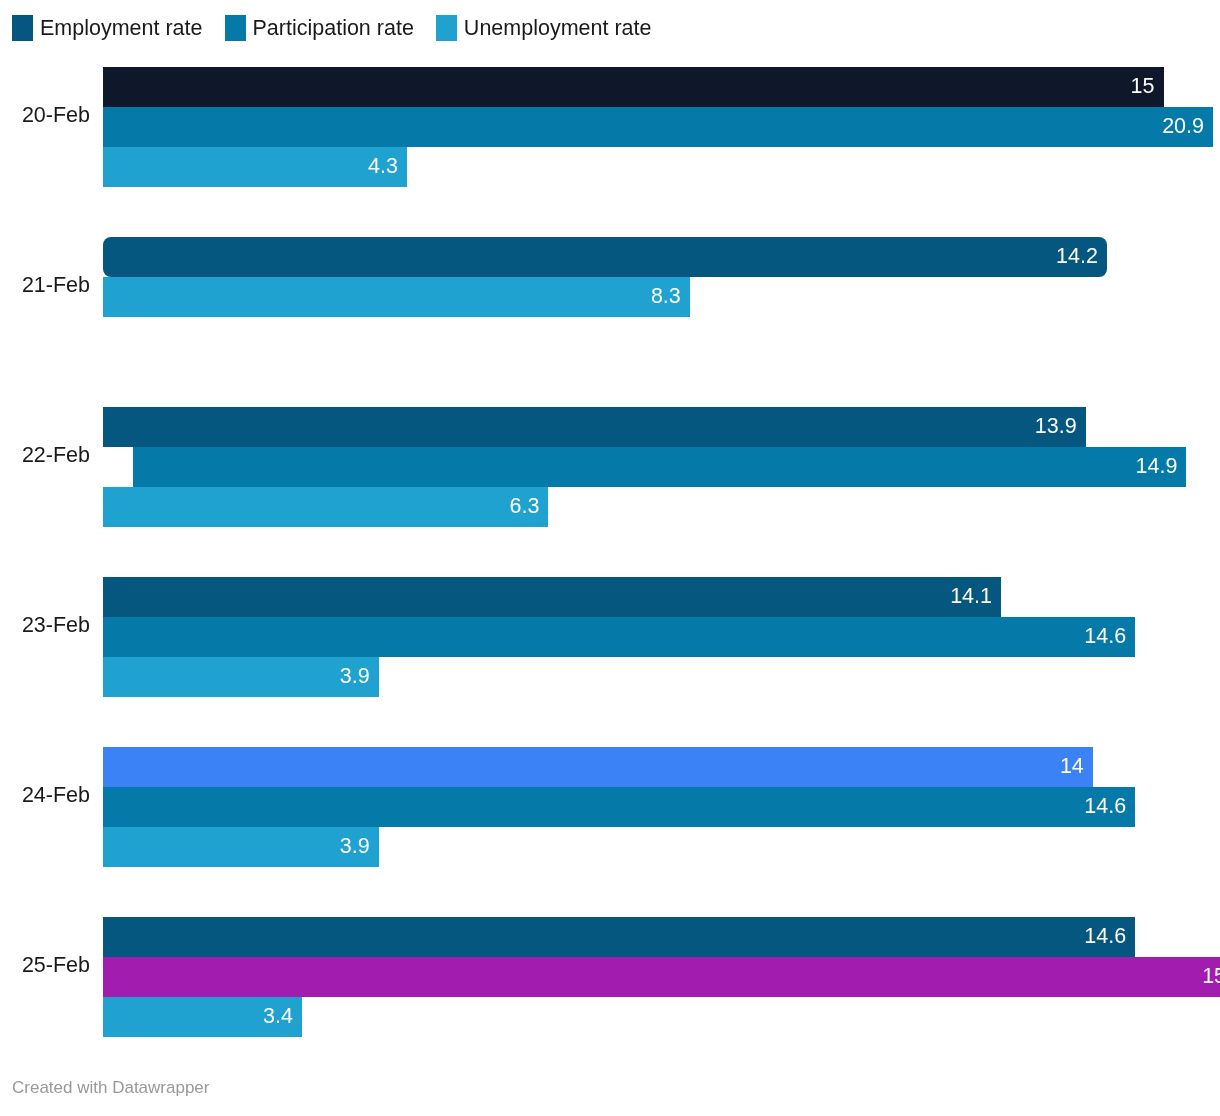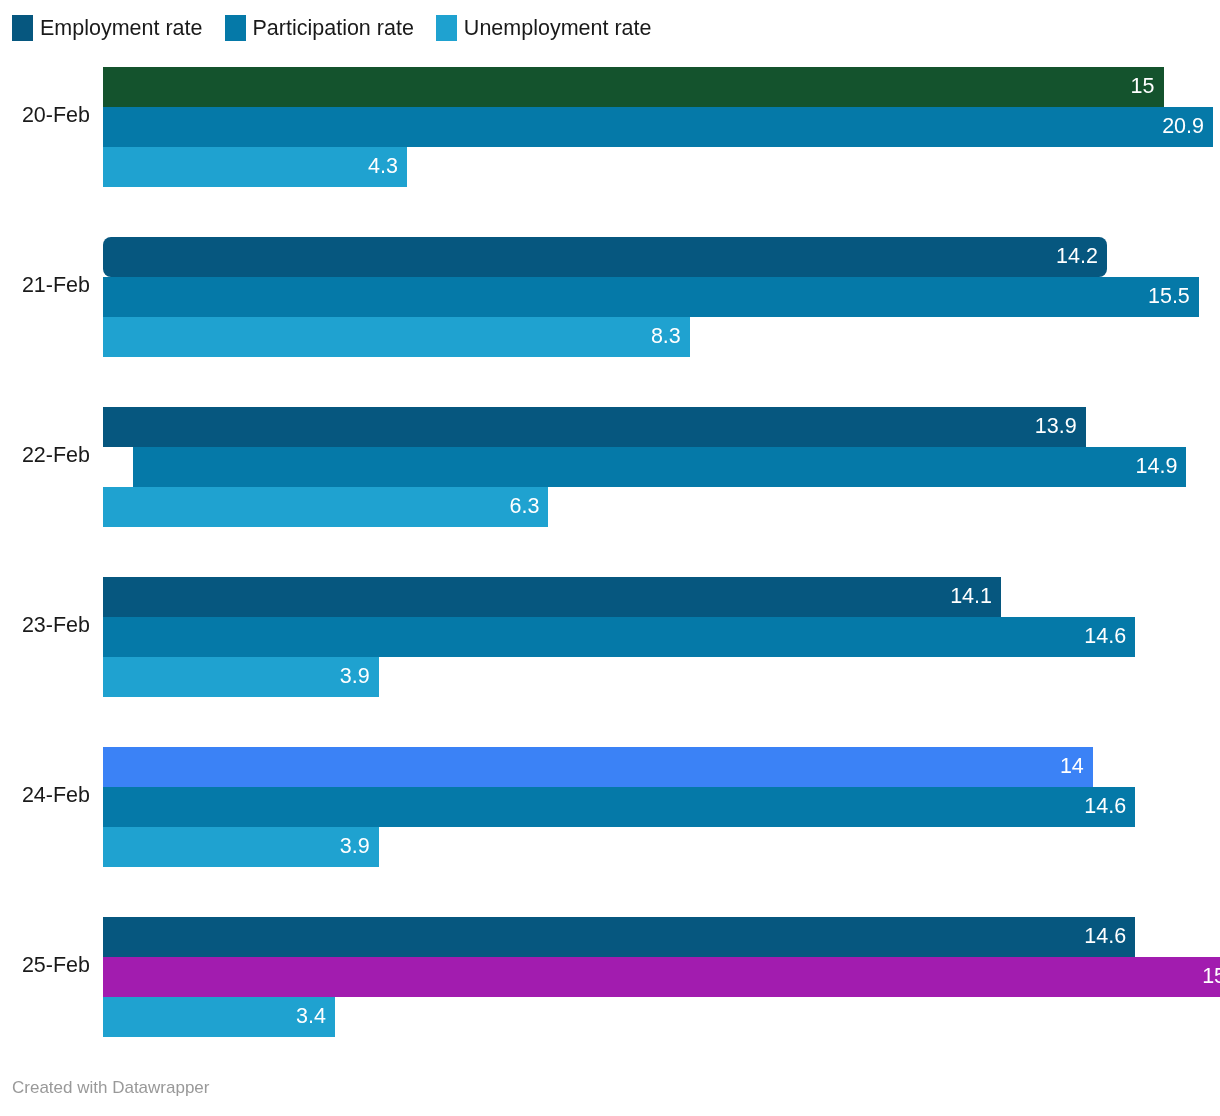--- a/index.html
+++ b/index.html
@@ -121,21 +121,21 @@
       <span class="legend-swatch" style="background: rgb(31, 162, 208);"></span>
       <span class="legend-label">Unemployment rate</span>
     </div>
   </div>
 
 <div id="plot">
     <div class="group">
       <div class="group-label">20-Feb</div>
       <div class="bars">
         <div class="bar-row">
-          <div class="bar" style="width: 1060.5px; background: #14532d;">
+          <div class="bar" style="width: 1060.5px; background: #0f172a;">
             <span class="bar-value">15</span>
           </div>
         </div>
         <div class="bar-row">
           <div class="bar" style="width: 1109.99px; background: rgb(5, 121, 168);">
             <span class="bar-value">20.9</span>
           </div>
         </div>
         <div class="bar-row">
           <div class="bar" style="width: 304.01px; background: rgb(31, 162, 208);">
@@ -146,25 +146,20 @@
     </div>
     <div class="group">
       <div class="group-label">21-Feb</div>
       <div class="bars">
         <div class="bar-row">
           <div class="bar" style="width: 1003.94px; background: rgb(6, 87, 127); border-radius: 8px;">
             <span class="bar-value">14.2</span>
           </div>
         </div>
         <div class="bar-row">
-          <div class="bar" style="width: 1095.85px; background: rgb(5, 121, 168);">
-            <span class="bar-value">15.5</span>
-          </div>
-        </div>
-        <div class="bar-row">
           <div class="bar" style="width: 586.81px; background: rgb(31, 162, 208);">
             <span class="bar-value">8.3</span>
           </div>
         </div>
       </div>
     </div>
     <div class="group">
       <div class="group-label">22-Feb</div>
       <div class="bars">
         <div class="bar-row">
@@ -231,21 +226,21 @@
           <div class="bar" style="width: 1032.22px; background: rgb(6, 87, 127);">
             <span class="bar-value">14.6</span>
           </div>
         </div>
         <div class="bar-row">
           <div class="bar" style="width: 1150px; background: #a21caf;">
             <span class="bar-value">15.1</span>
           </div>
         </div>
         <div class="bar-row">
-          <div class="bar" style="width: 232px; background: rgb(31, 162, 208);">
+          <div class="bar" style="width: 199px; background: rgb(31, 162, 208);">
             <span class="bar-value">3.4</span>
           </div>
         </div>
       </div>
     </div>
   </div>
 
 <div id="footer">Created with Datawrapper</div>
 
 </body></html>

